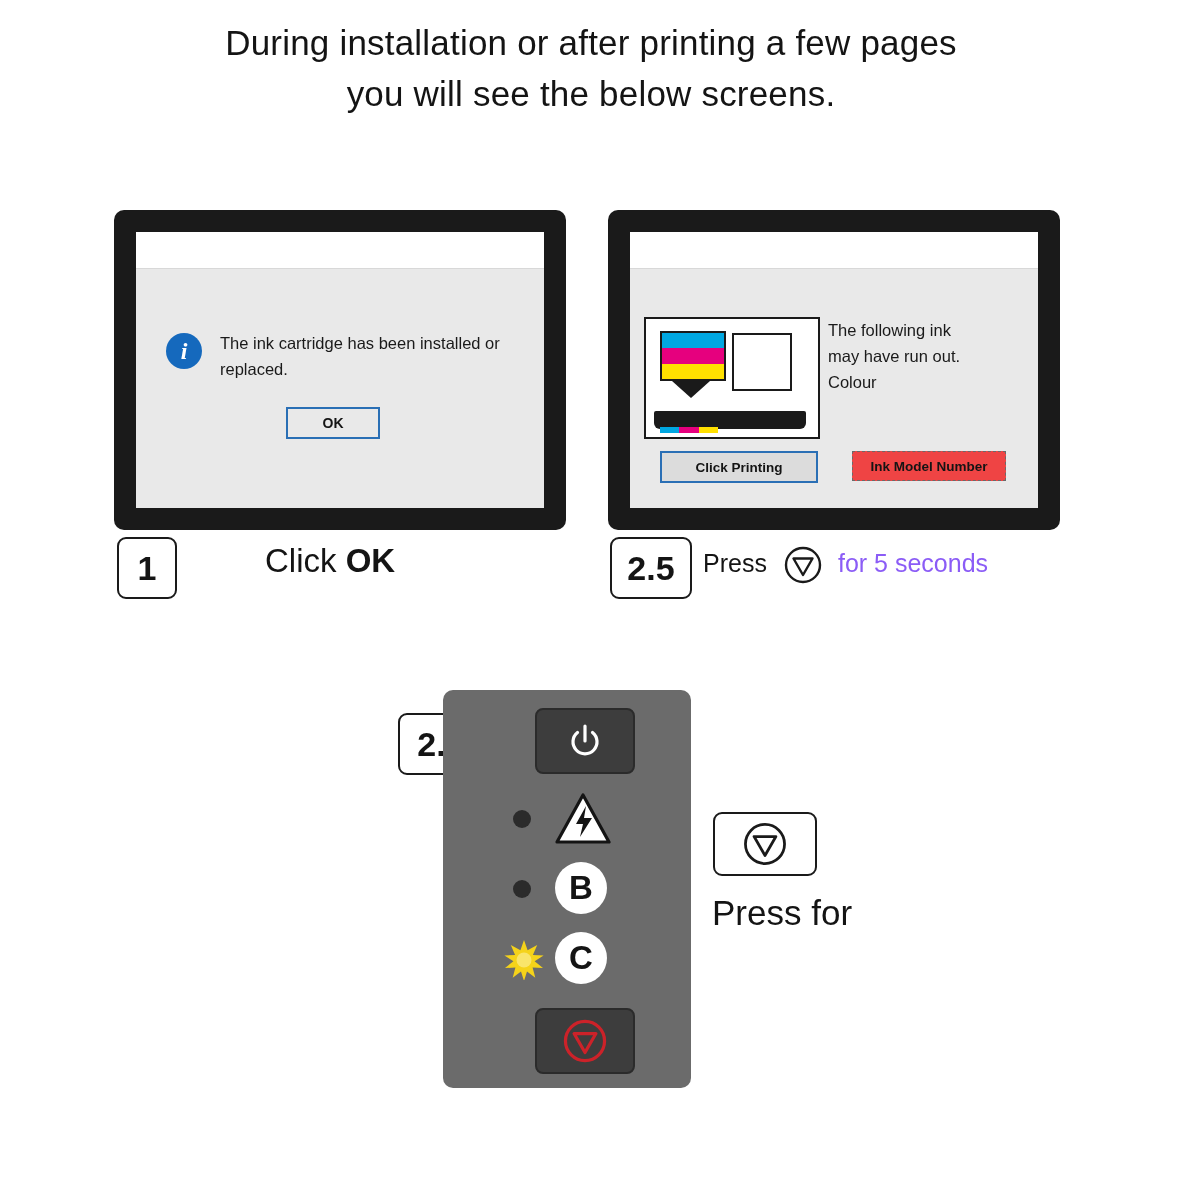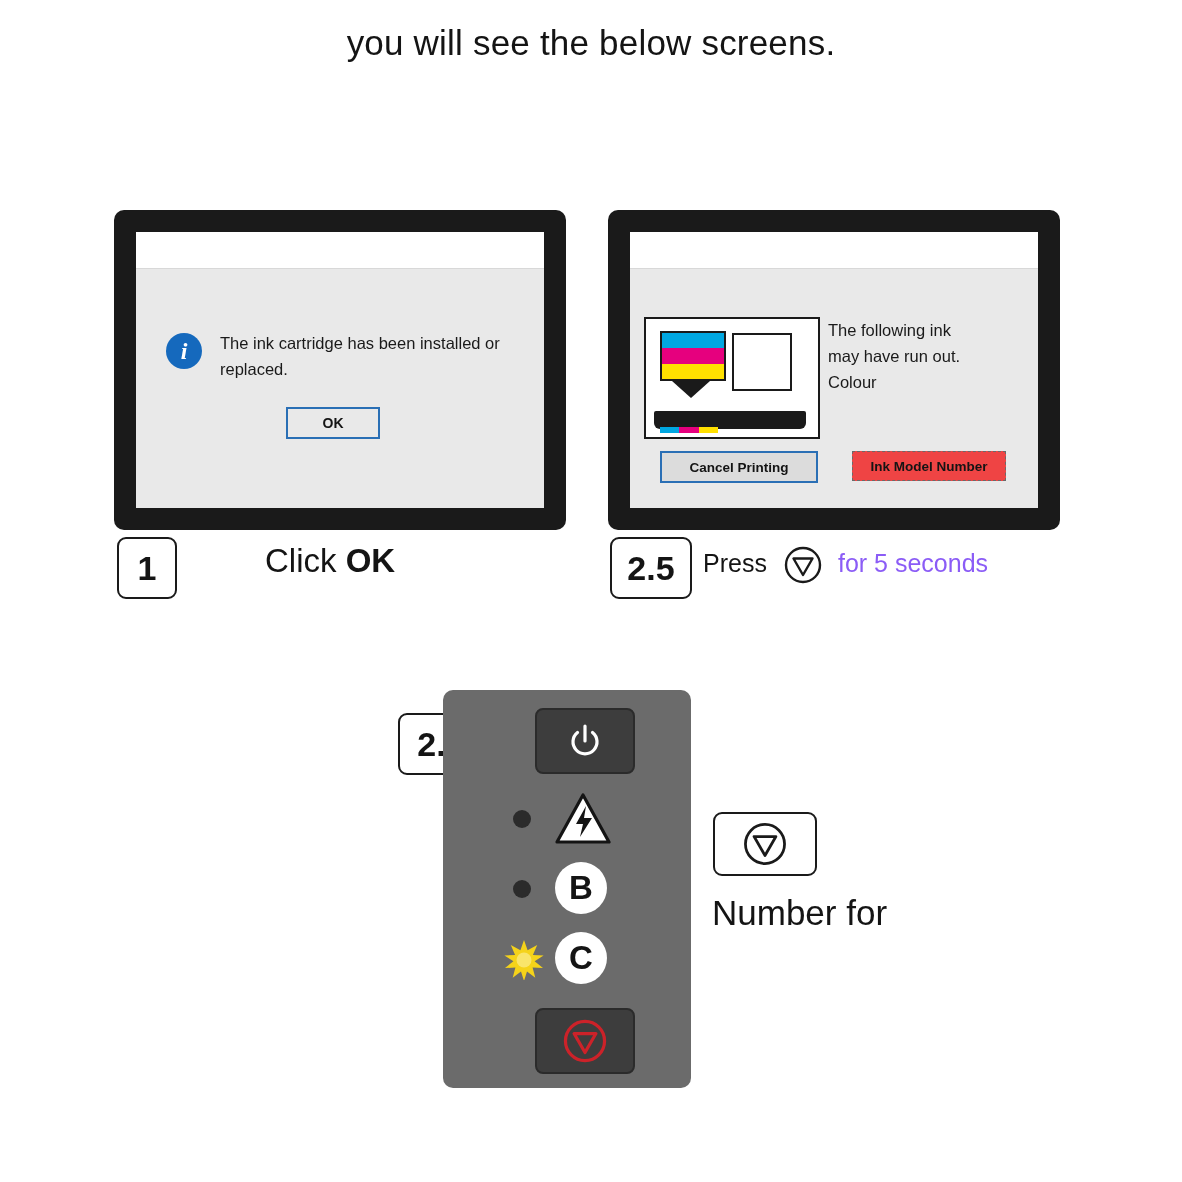--- a/index.html
+++ b/index.html
@@ -346,20 +346,21 @@
     font-size: 35px;
     line-height: 1.22;
     color: #141414;
   }
   #press-5s-text span { display: block; }
 </style>
 </head>
 <body>
 
 <div class="heading">
+  <span class="line">During installation or after printing a few pages</span>
   <span class="line">you will see the below screens.</span>
 </div>
 
 <div class="monitor" id="monitor-1">
   <div class="screen">
     <div class="titlebar"></div>
     <div class="body">
       <div class="dialog1-row">
         <div class="info-icon">i</div>
         <div class="dialog1-text">The ink cartridge has been installed or replaced.</div>
@@ -390,21 +391,21 @@
         </div>
       </div>
 
       <div class="dialog2-text">
         <span>The following ink</span><br>
         <span>may have run out.</span><br>
         <span>Colour</span>
       </div>
 
       <div class="btn-row2">
-        <div class="btn-cancel">Cancel Printing</div>
+        <div class="btn-cancel">Click Printing</div>
         <div class="btn-ink">Ink Model Number</div>
       </div>
     </div>
   </div>
 </div>
 
 <div class="step-badge" id="step-1-badge">1</div>
 <div id="step-1-label">
   <span>Click </span><b>OK</b>
 </div>
@@ -453,14 +454,14 @@
 
 </div>
 
 <div id="cancel-key-box">
   <svg width="46" height="46" viewBox="0 0 40 40">
     <circle cx="20" cy="20" r="17" fill="none" stroke="#1a1a1a" stroke-width="2.4"></circle>
     <polygon points="10.5,13.5 29.5,13.5 20,30" fill="none" stroke="#1a1a1a" stroke-width="2.4" stroke-linejoin="round"></polygon>
   </svg>
 </div>
 <div id="press-5s-text">
-  <span>Number for</span>
+  <span>Press for</span>
 </div>
 
 </body></html>

